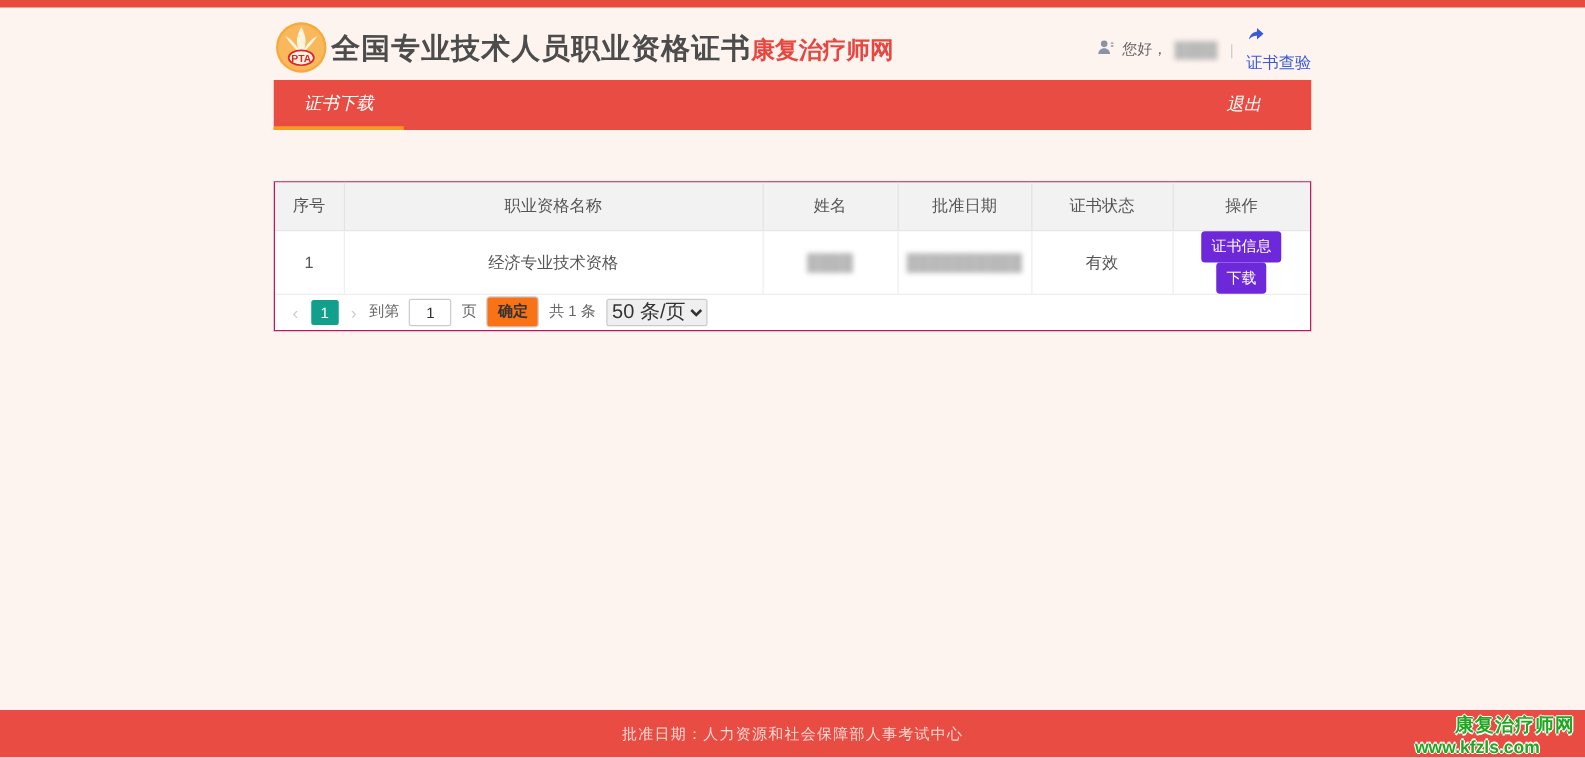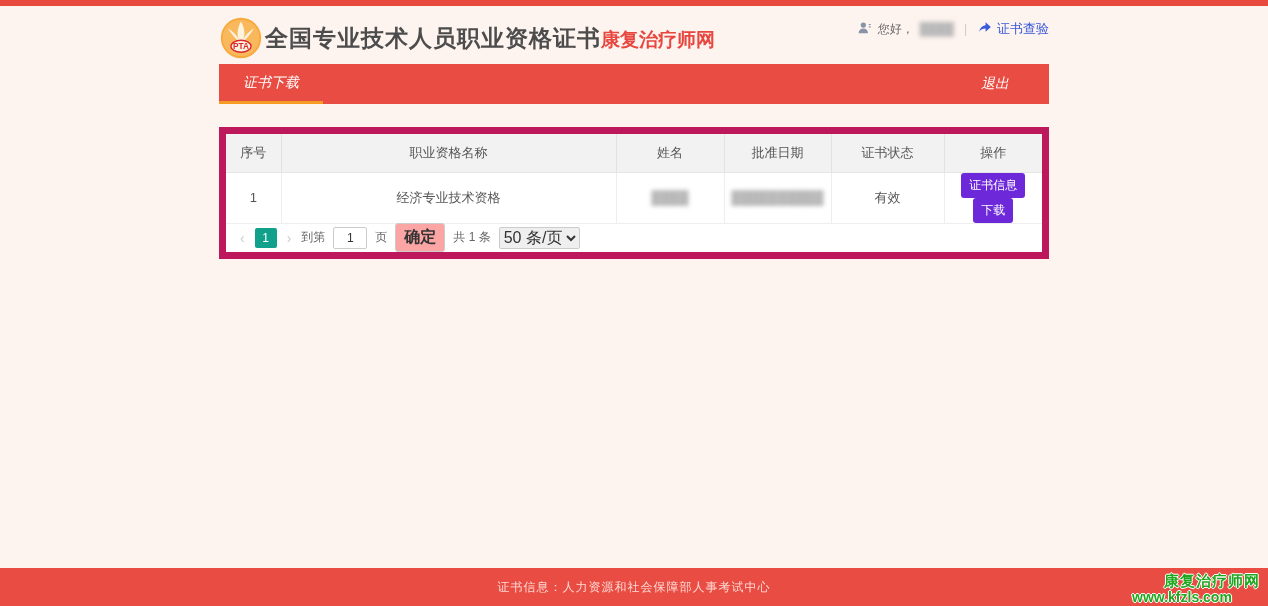--- a/index.html
+++ b/index.html
@@ -18,46 +18,46 @@
 
   
   .site-header { display:flex; justify-content:space-between; align-items:flex-start; height:58px; }
   .brand { display:flex; align-items:center; margin-top:10px; }
   .logo { width:44px; height:44px; flex:0 0 auto; }
   .brand-title { display:flex; align-items:baseline; margin-left:2px; white-space:nowrap;justify-content:space-between; }
   .title-main { font-size:23px; font-weight:bold; color:#4c4c4c; letter-spacing:1px; }
   .title-sub  { font-size:19px; font-weight:bold; color:#e8473f; }
   .user-area { display:flex; align-items:center; margin-top:14px; font-size:12px; color:#666; gap:6px; white-space:nowrap; }
   .user-area .sep { color:#ccc; margin:0 4px; }
-  .verify-link { color:#3a5bd9; text-decoration:none; font-size:13px; display:flex; align-items:flex-start; gap:4px; cursor:pointer; }
+  .verify-link { color:#3a5bd9; text-decoration:none; font-size:13px; display:flex; align-items:flex-start; gap:4px; cursor:pointer;flex-direction:column; }
   .icon-svg { display:inline-block; vertical-align:middle; }
 
   .redacted { filter:blur(2px); color:#b9b9b9; user-select:none; }
 
   
   .navbar { height:40px; background:#e84c42; display:flex; justify-content:space-between; align-items:stretch;font-style:italic; }
   .nav-tab { color:#fff; font-size:14px; display:flex; align-items:center; padding:0 24px; position:relative; cursor:pointer; }
   .nav-tab.active { border-bottom:3px solid #f59a23; }
   .nav-logout { color:#fff; font-size:14px; display:flex; align-items:center; padding:0 40px; cursor:pointer; }
 
   
-  .table-card { margin-top:23px; background:#fff; border:7px solid #be185d; }
+  .table-card { margin-top:41px; background:#fff; border:1px solid #be185d; }
   table { width:100%; border-collapse:collapse; font-size:13px; color:#555; }
   thead th { background:#f2f2f2; font-weight:normal; height:38px; border-right:1px solid #e2e2e2; border-bottom:1px solid #e5e5e5; }
   thead th:last-child { border-right:none; }
   tbody td { height:37px; text-align:center; border-right:1px solid #eee; border-bottom:1px solid #eee; }
   tbody td:last-child { border-right:none; }
   .btn-teal { background:#6d28d9; color:#fff; border:none; font-size:12px; padding:4px 8px; border-radius:3px; cursor:pointer; margin:0 3px; font-family:inherit; }
 
   
   .pagination { display:flex; align-items:center; gap:8px; padding:5px 12px; font-size:12px; color:#666; height:28px; }
   .pg-arrow { color:#ccc; font-size:14px; cursor:pointer; padding:0 2px; }
   .pg-current { background:#10a08c; color:#fff; min-width:22px; height:20px; display:flex; align-items:center; justify-content:center; border-radius:2px; font-size:12px; cursor:pointer; }
   .pg-input { width:34px; height:22px; border:1px solid #ccc; border-radius:2px; text-align:center; font-size:12px; color:#333; font-family:inherit; }
-  .pg-confirm { background:#fca5a5; border:1px solid #ccc; border-radius:3px; font-size:16px; font-weight:bold; color:#333; padding:3px 8px; cursor:pointer; font-family:Liberation Serif, serif; }
+  .pg-confirm { background:#f97316; border:1px solid #ccc; border-radius:3px; font-size:12px; font-weight:bold; color:#333; padding:3px 8px; cursor:pointer; font-family:Liberation Serif, serif; }
   .pg-select { height:22px; font-size:16px; color:#333; border:1px solid #ccc; border-radius:2px; font-family:inherit; }
 
   
   .site-footer { margin-top:auto; height:38px; background:#e84c42; display:flex; align-items:center; justify-content:center; position:relative; flex:0 0 auto; }
   .copyright { color:#ffd9d4; font-size:12px; letter-spacing:1px; }
   .watermark { position:absolute; right:8px; bottom:1px; line-height:1.15; font-weight:bold; color:#1fa81f;
     text-shadow:-1px 0 0 #fff,1px 0 0 #fff,0 -1px 0 #fff,0 1px 0 #fff; }
   .wm-l1 { font-size:15px; letter-spacing:1px;margin-left:32px; }
   .wm-l2 { font-size:14px; }
 </style>
@@ -160,18 +160,18 @@
       <button class="pg-confirm">确定</button>
       <span>共 1 条</span>
       <select class="pg-select">
         <option>50 条/页</option>
       </select>
     </div>
   </section>
 </div>
 
 <footer class="site-footer">
-  <span class="copyright">证书信息：人力资源和社会保障部人事考试中心</span>
+  <span class="copyright">批准日期：人力资源和社会保障部人事考试中心</span>
   <div class="watermark">
     <div class="wm-l1">康复治疗师网</div>
     <div class="wm-l2">www.kfzls.com</div>
   </div>
 </footer>
 
 </body></html>

